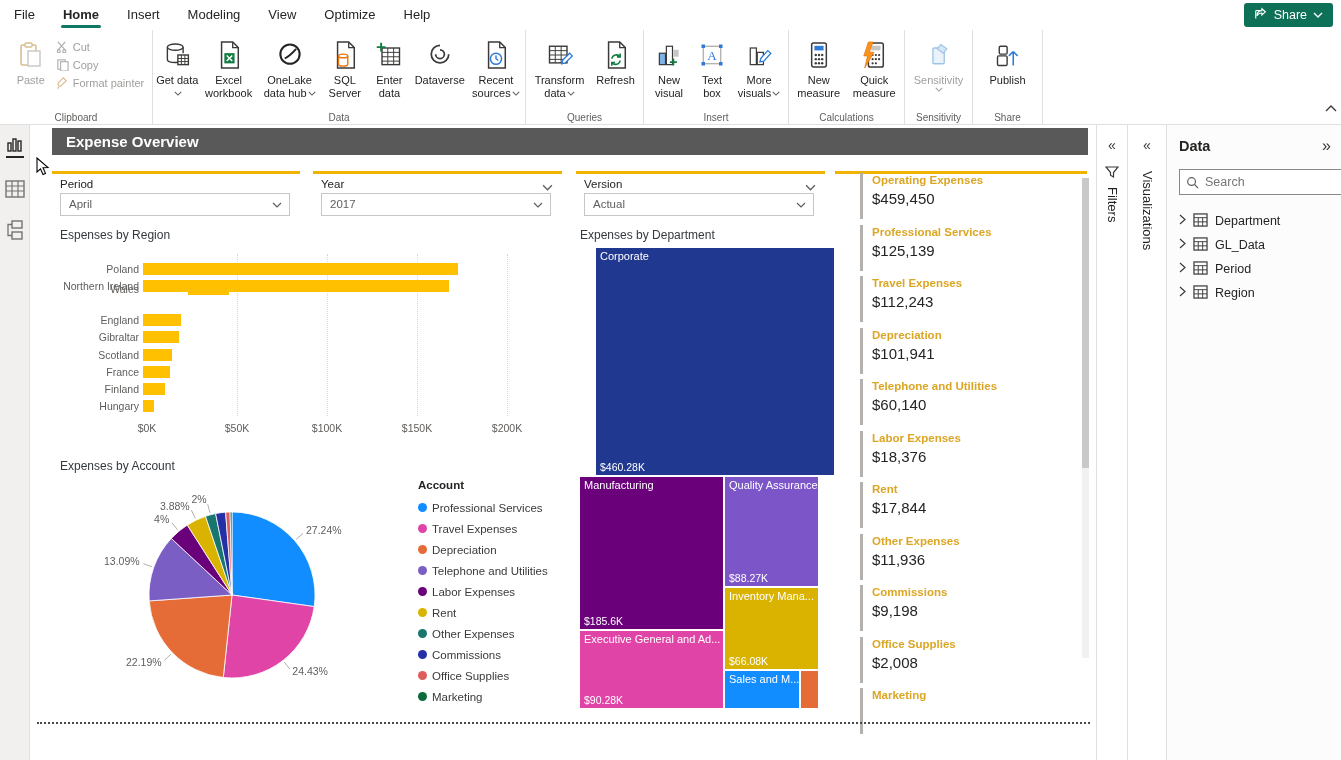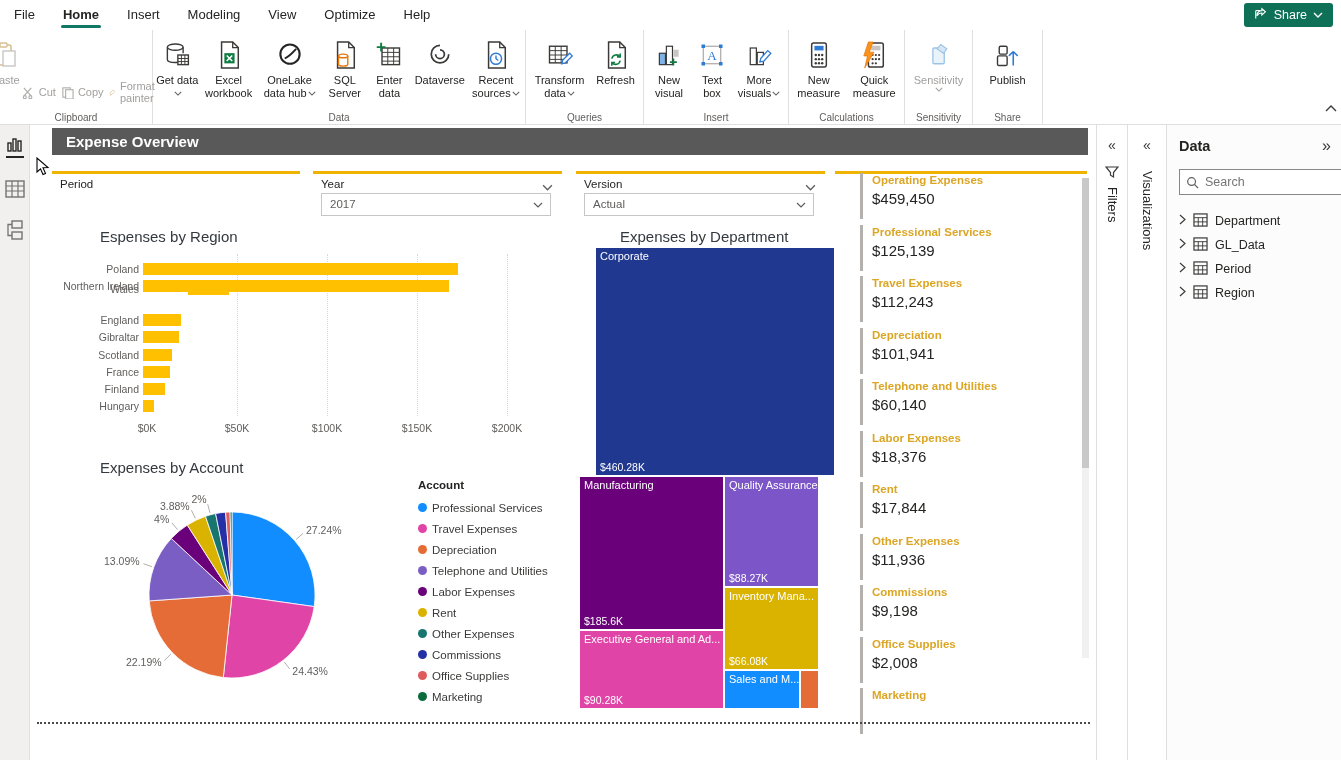--- a/index.html
+++ b/index.html
@@ -20,21 +20,21 @@
   .btnrow { position:absolute; left:0; top:30px; width:1341px; height:95px; display:flex; }
   .rgroup { position:relative; height:95px; border-right:1px solid #e1dfdd; padding-top:4px; }
   .rgroup-inner { display:flex; justify-content:center; gap:2px; padding:0 3px; }
   .rglabel { position:absolute; bottom:2px; left:0; right:0; text-align:center; font-size:10px; color:#605e5c; }
   .rbtn { display:flex; flex-direction:column; align-items:center; padding-top:2px; cursor:default; }
   .rbtn .ric { height:38px; display:flex; align-items:center; justify-content:center; }
   .rbtn .rlb { font-size:11px; line-height:12.5px; text-align:center; color:#252423; }
   .rbtn.disabled .rlb { color:#a19f9d; }
   .chev { display:inline-block; vertical-align:1px; margin-left:1px; }
   
-  .clip-col { display:flex; justify-content:flex-start; gap:5px; padding-top:6px;margin-top:40px; }
+  .clip-col { display:flex; flex-direction:column; justify-content:flex-start; gap:5px; padding-top:6px; }
   .srow { display:flex; align-items:center; gap:4px; font-size:11px; color:#a19f9d; }
   .ribbon-collapse { position:absolute; right:4px; bottom:8px; color:#3b3a39; }
 
   
   .leftstrip { position:absolute; left:0; top:125px; width:30px; height:635px; background:#f1f0ef;
                border-right:1px solid #e1dfdd; display:flex; flex-direction:column; align-items:center; padding-top:12px; gap:22px; }
   .lnav { width:20px; display:flex; flex-direction:column; align-items:center; }
   .lnav.active::after { content:""; width:18px; height:2px; background:#252423; margin-top:3px; }
 
   .canvas { position:absolute; left:30px; top:125px; width:1066px; height:635px; background:#fff; overflow:hidden; }
@@ -62,21 +62,21 @@
   
   .rpt-header { position:absolute; left:22px; top:3px; width:1036px; height:27px; background:#595959;
                 color:#fff; font-weight:bold; font-size:15px; line-height:27px; padding-left:14px; }
   .accentbar { position:absolute; top:46px; height:3px; }
   .slicer-label { position:absolute; font-size:11.5px; color:#252423; }
   .slicer-hchev { position:absolute; top:52px; }
   .dropdown { position:absolute; top:68px; width:230px; height:23px; border:1px solid #c8c6c4; background:#fff;
               font-size:11.5px; color:#605e5c; line-height:21px; padding-left:8px; }
   .dropdown svg { position:absolute; right:7px; top:8px; }
 
-  .vtitle { position:absolute; font-size:15px; color:#33393f;margin-left:40px; }
+  .vtitle { position:absolute; font-size:12px; color:#33393f; }
 
   
   #barchart { position:absolute; left:15px; top:103px; width:545px; height:235px; }
   #bar-plot { position:absolute; left:0; top:26px; width:545px; height:170px; }
   .gridline { position:absolute; top:0; height:162px; border-left:1px dotted #d8d8d8; }
   .brow { position:absolute; left:0; height:17px; display:flex; align-items:center; }
   .brow .bcat { width:98px; text-align:right; font-size:10.5px; color:#605e5c; padding-right:4px; }
   .brow .bbar { height:12px; margin-left:0; }
   .btick { position:absolute; top:168px; font-size:10.5px; color:#605e5c; transform:translateX(-50%); }
 
@@ -445,20 +445,26 @@
 
   <div class="canvas">
     <div class="rpt-header">Expense Overview</div>
 
     <div class="accentbar" style="left:22px;width:248px;background:#F0B400"></div>
     <div class="accentbar" style="left:283px;width:249px;background:#F0B400"></div>
     <div class="accentbar" style="left:546px;width:249px;background:#F0B400"></div>
     <div class="accentbar" style="left:805px;width:252px;background:#F0B400"></div>
 
     <div class="slicer-label" style="left:30px;top:53px">Period</div>
+    <div class="dropdown" style="left:30px">
+      <span>April</span>
+      <svg width="10" height="6" viewBox="0 0 10 6">
+          <polyline points="1,1 5,5 9,1" fill="none" stroke="#605e5c" stroke-width="1.2"></polyline>
+        </svg>
+    </div>
 
     <div class="slicer-label" style="left:291px;top:53px">Year</div>
     <div class="slicer-hchev" style="left:512px"><svg width="11" height="7" viewBox="0 0 10 6">
           <polyline points="1,1 5,5 9,1" fill="none" stroke="#605e5c" stroke-width="1.2"></polyline>
         </svg></div>
     <div class="dropdown" style="left:291px">
       <span>2017</span>
       <svg width="10" height="6" viewBox="0 0 10 6">
           <polyline points="1,1 5,5 9,1" fill="none" stroke="#605e5c" stroke-width="1.2"></polyline>
         </svg>

